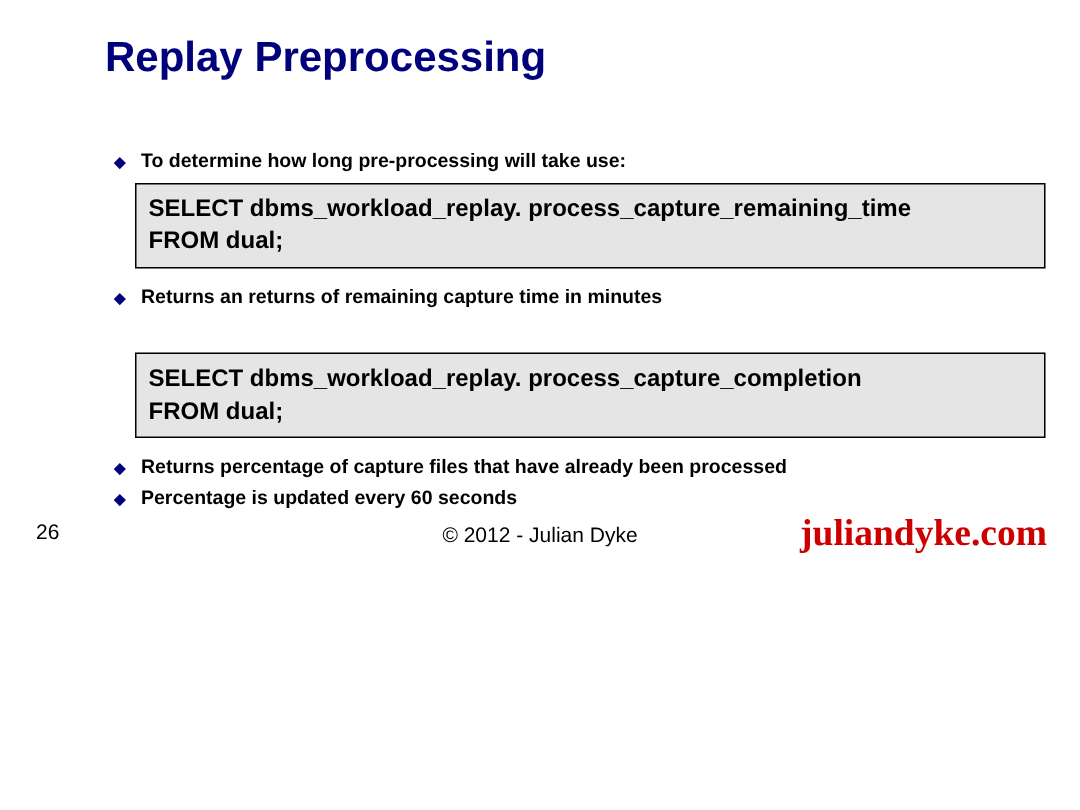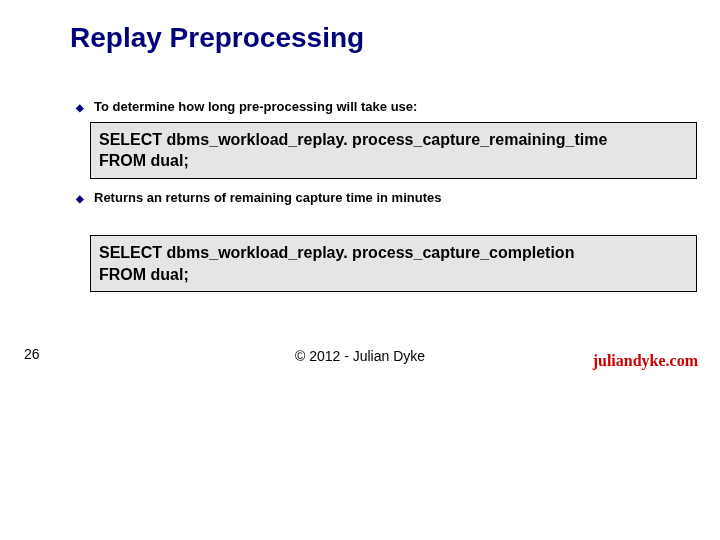--- a/index.html
+++ b/index.html
@@ -9,21 +9,21 @@
   .body { font-size: 13px; color: #000; font-weight: bold; line-height: 1.35; margin-top: 44px; }
   .b1 { display: flex; margin: 3px 0 3px 6px; }
   .b2 { display: flex; margin: 2px 0 2px 42px; }
   .dia { flex: 0 0 18px; color: #00007a; font-size: 13px; line-height: 1.35; }
   .dia::before { content: "◆"; font-size: 10px; position: relative; top: 0; }
   .txt { flex: 1; }
   .code { background: #e5e5e5; border: 1px solid #000; padding: 6px 8px; margin: 6px 0 10px 20px; font-weight: bold; font-size: 16px; font-family: Arial, Helvetica, sans-serif; line-height: 1.35; white-space: pre-wrap; }
   .gap { height: 10px; }
   .pagenum { position: absolute; left: 24px; bottom: 26px; font-size: 14px; color: #000; }
   .copyright { position: absolute; left: 0; right: 0; bottom: 24px; text-align: center; font-size: 14px; color: #000; }
-  .brand { position: absolute; right: 22px; bottom: 18px; font-size: 16px; font-weight: bold; color: #cc0000; font-family: Georgia, 'Times New Roman', serif; }
+  .brand { position: absolute; right: 22px; bottom: 18px; font-size: 25px; font-weight: bold; color: #cc0000; font-family: Georgia, 'Times New Roman', serif; }
 </style>
 </head>
 <body>
 
 <div class="slide">
   <div class="title">Replay Preprocessing</div>
 
   <div class="body">
 
     <div class="b1">
@@ -41,19 +41,27 @@
 
     <div class="gap"></div>
 
 
     <div class="gap"></div>
 
 
     <div class="code">SELECT dbms_workload_replay. process_capture_completion
 FROM dual;</div>
 
+    <div class="b1">
+      <span class="dia"></span>
+      <span class="txt">Returns percentage of capture files that have already been processed</span>
+    </div>
+    <div class="b1">
+      <span class="dia"></span>
+      <span class="txt">Percentage is updated every 60 seconds</span>
+    </div>
 
   </div>
 
   <div class="pagenum">26</div>
   <div class="copyright">© 2012 - Julian Dyke</div>
   <div class="brand">juliandyke.com</div>
 </div>
 
 </body></html>

